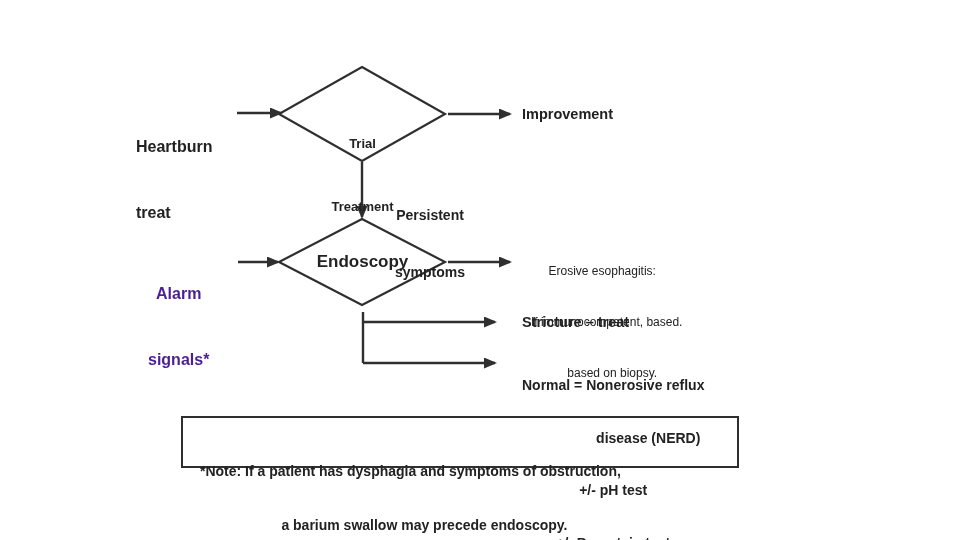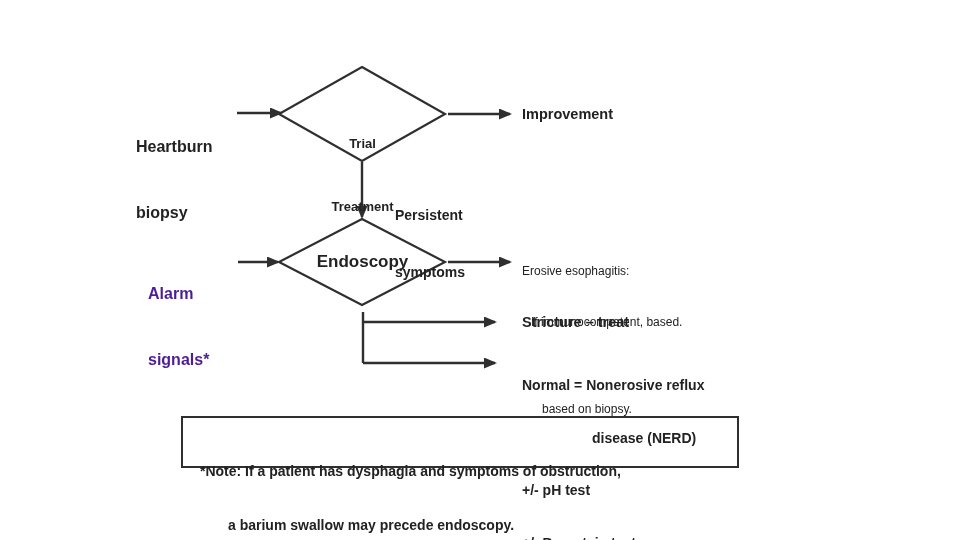--- a/index.html
+++ b/index.html
@@ -8,30 +8,30 @@
     position: relative;
     width: 960px;
     height: 540px;
     background: #ffffff;
     font-family: "Liberation Sans", "DejaVu Sans", sans-serif;
     color: #222222;
     overflow: hidden;
     filter: blur(0.35px);
   }
   .svg-layer { position: absolute; left: 0; top: 0; }
-  .txt { position: absolute; white-space: pre; color: #222222; }
+  .txt { position: absolute; white-space: pre; color: #222222; text-align: center; }
   .hb   { left: 136px; top: 92px;  width: 104px; font-size: 16px; line-height: 22px; text-align: left; font-weight: 700; }
   .trial{ left: 280px; top: 91px;  width: 165px; font-size: 13px; line-height: 21px; text-align: center; font-weight: 700; }
   .impr { left: 522px; top: 106px; font-size: 14.5px; font-weight: 600; }
   .pers { left: 387px; top: 168px; font-size: 14px; line-height: 19px; font-weight: 600; margin-left: 8px; }
   .alarm{ left: 148px; top: 239px; font-size: 16px; line-height: 22px; font-weight: 700; color: #4c1d95; }
   .endo { left: 280px; top: 252px; width: 165px; font-size: 17px; text-align: center; font-weight: 700; }
   .eros { left: 522px; top: 229px; font-size: 12px; line-height: 17px; font-weight: 400; }
   .eros .ind1 { padding-left: 9px; }
-  .eros .ind2 { padding-left: 20px; margin-top: 36px; }
+  .eros .ind2 { padding-left: 20px; }
   .stric{ left: 522px; top: 314px; font-size: 14.5px; font-weight: 600; }
   .nerd { left: 522px; top: 342px; font-size: 14px; line-height: 17.5px; font-weight: 600; }
   .nerd .ind3 { padding-left: 70px; }
   .note { left: 200px; top: 426px; font-size: 14px; line-height: 18px; font-weight: 700; }
   .note .ind4 { padding-left: 28px; }
 </style>
 </head>
 <body>
 
 <div class="stage">
@@ -54,21 +54,21 @@
 
     <line x1="363" y1="312" x2="363" y2="363" stroke="#2f2f2f" stroke-width="2.4"></line>
     <line x1="363" y1="322" x2="495" y2="322" stroke="#2f2f2f" stroke-width="2.4" marker-end="url(#ah)"></line>
     <line x1="363" y1="363" x2="495" y2="363" stroke="#2f2f2f" stroke-width="2.4" marker-end="url(#ah)"></line>
 
     <rect x="182" y="417" width="556" height="50" fill="none" stroke="#2f2f2f" stroke-width="2"></rect>
   </svg>
 
   <div class="txt hb">
     <div>Heartburn</div>
-    <div>biopsy</div>
+    <div>treat</div>
   </div>
 
   <div class="txt trial">
     <div>Trial</div>
     <div>Treatment</div>
   </div>
 
   <div class="txt impr">Improvement</div>
 
   <div class="txt pers">

